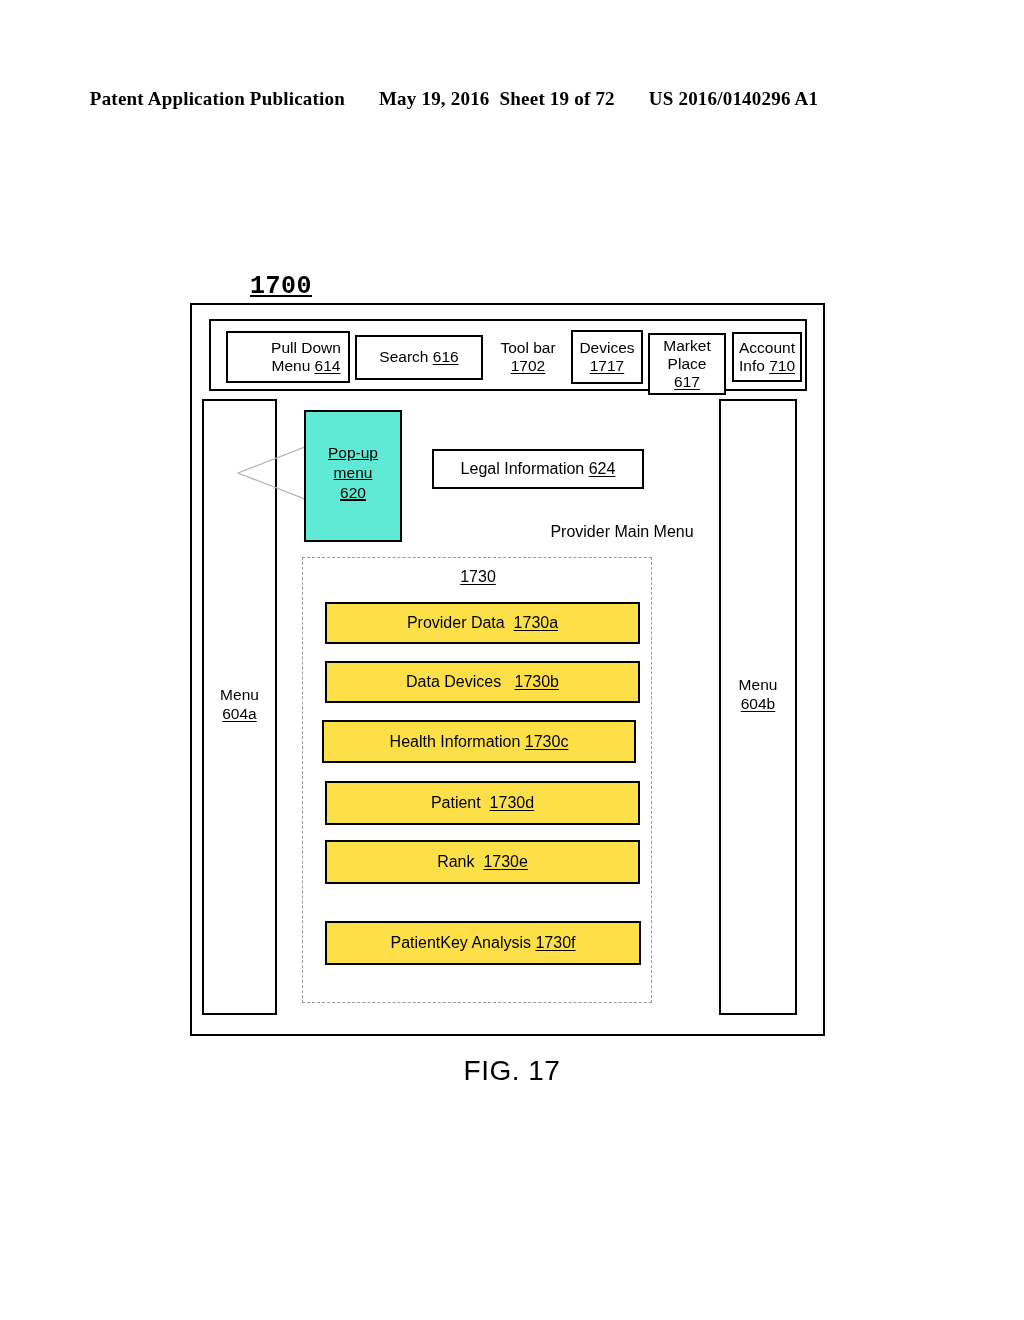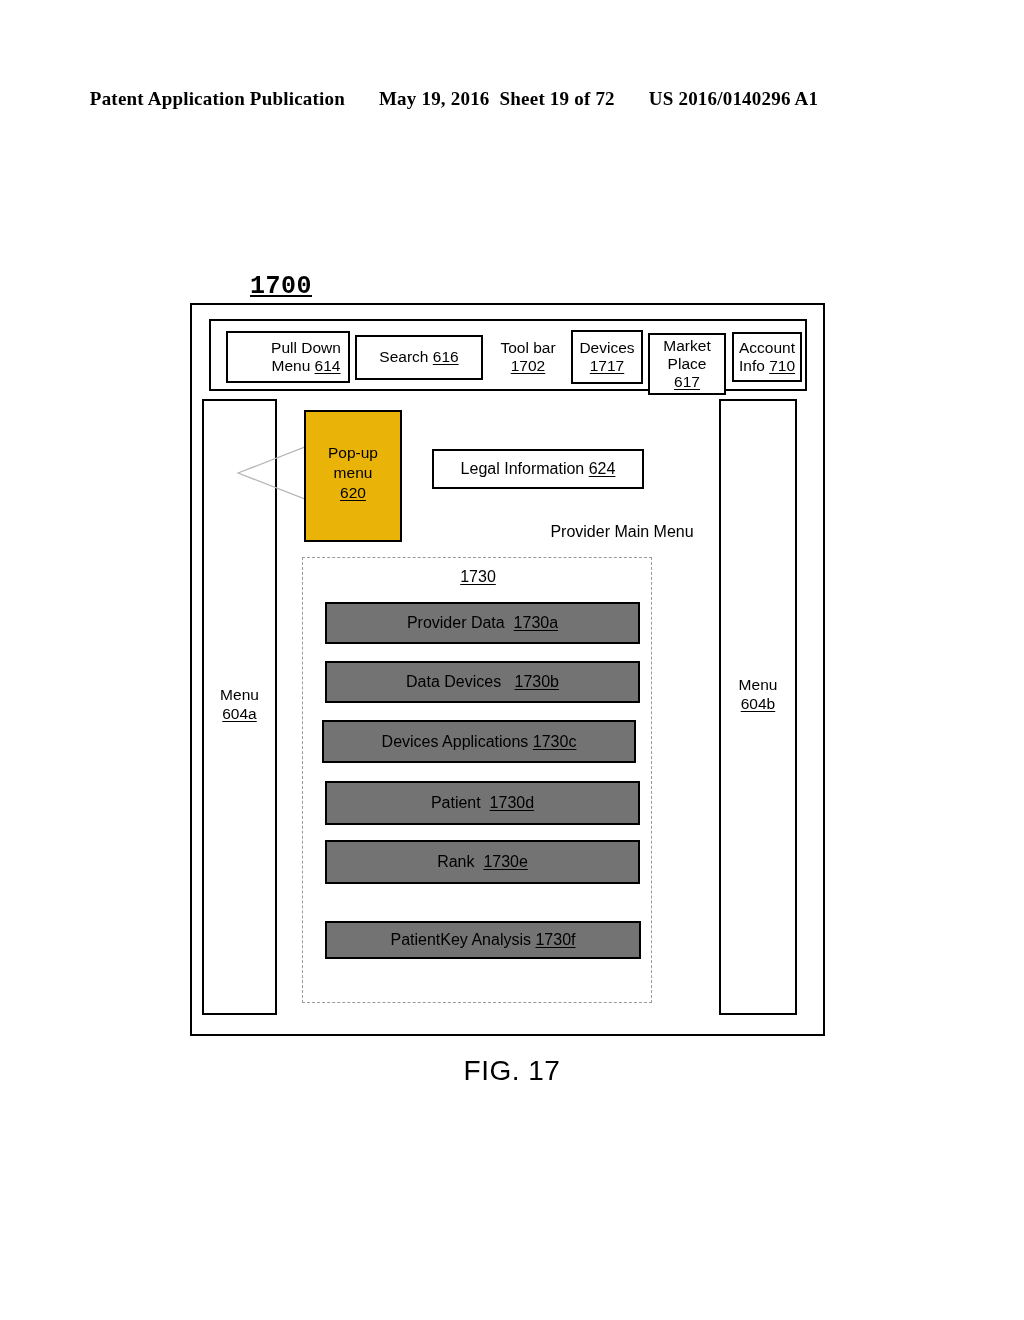--- a/index.html
+++ b/index.html
@@ -125,21 +125,22 @@
     width: 98px;
     height: 132px;
     border: 2px solid #000;
     box-sizing: border-box;
     display: flex;
     align-items: center;
     justify-content: center;
     text-align: center;
     font-size: 15.5px;
     line-height: 1.3;
-    background: #eab308;
+    background: #5eead4;
+    text-decoration: underline;
   }
   #popup-menu .inner { margin-top: -6px; }
 
   
   .leader {
     position: absolute;
     left: 45px;
     top: 140px;
     width: 70px;
     height: 56px;
@@ -192,29 +193,29 @@
   }
 
   .menu-btn {
     position: absolute;
     border: 2.5px solid #000;
     box-sizing: border-box;
     display: flex;
     align-items: center;
     justify-content: center;
     font-size: 16px;
-    background: #737373;
+    background: #fde047;
     white-space: pre;
   }
   #btn-0 { left: 22px; top: 44px;  width: 315px; height: 42px; }
   #btn-1 { left: 22px; top: 103px; width: 315px; height: 42px; }
   #btn-2 { left: 19px; top: 162px; width: 314px; height: 43px; }
   #btn-3 { left: 22px; top: 223px; width: 315px; height: 44px; }
   #btn-4 { left: 22px; top: 282px; width: 315px; height: 44px; }
-  #btn-5 { left: 22px; top: 363px; width: 316px; height: 38px; }
+  #btn-5 { left: 22px; top: 363px; width: 316px; height: 44px; }
 
   
   .fig-caption {
     position: absolute;
     left: 0;
     top: 1055px;
     width: 1024px;
     text-align: center;
     font-size: 28px;
     letter-spacing: 0.5px;
@@ -287,21 +288,21 @@
 
     <div class="menu-btn" id="btn-0">
       <span><span>Provider Data  </span><span class="u">1730a</span></span>
     </div>
 
     <div class="menu-btn" id="btn-1">
       <span><span>Data Devices   </span><span class="u">1730b</span></span>
     </div>
 
     <div class="menu-btn" id="btn-2">
-      <span><span>Devices Applications </span><span class="u">1730c</span></span>
+      <span><span>Health Information </span><span class="u">1730c</span></span>
     </div>
 
     <div class="menu-btn" id="btn-3">
       <span><span>Patient  </span><span class="u">1730d</span></span>
     </div>
 
     <div class="menu-btn" id="btn-4">
       <span><span>Rank  </span><span class="u">1730e</span></span>
     </div>
 

